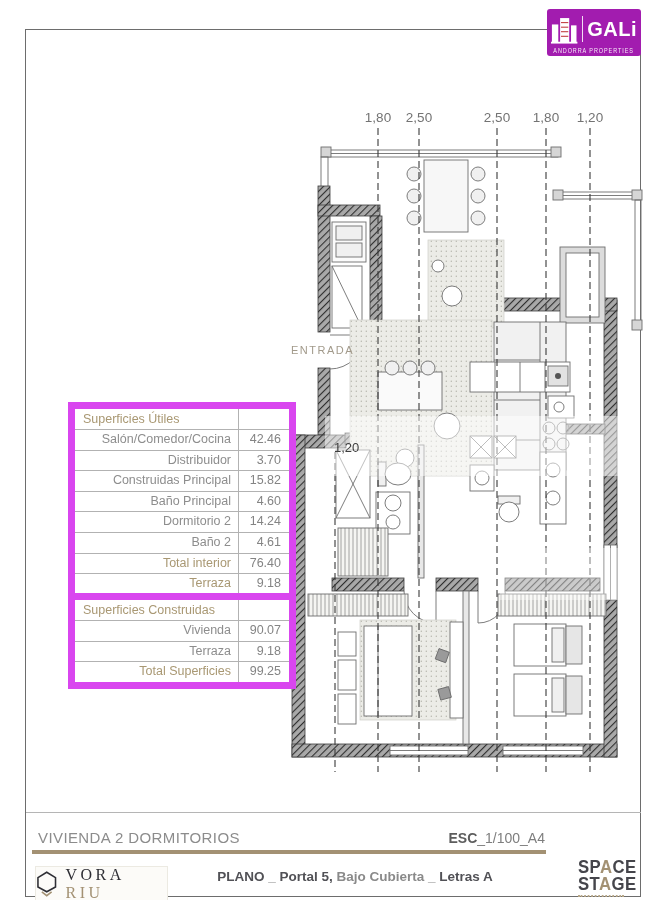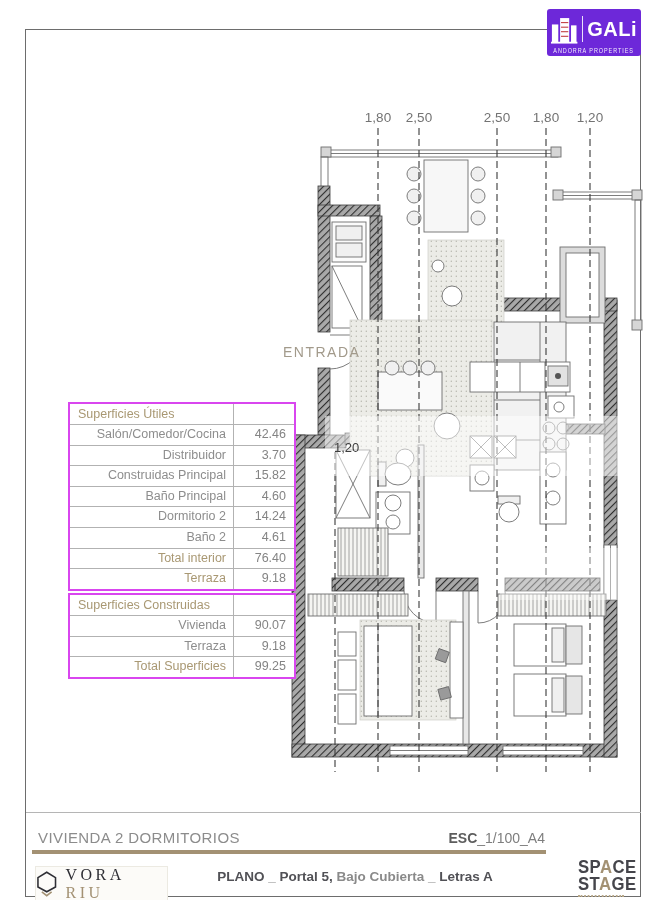--- a/index.html
+++ b/index.html
@@ -2,35 +2,35 @@
 <html><head>
 <meta charset="utf-8">
 <style>
   html,body{margin:0;padding:0;background:#ffffff;}
   .sheet{position:relative;width:653px;height:900px;background:#fff;overflow:hidden;
          font-family:"Liberation Sans",sans-serif;}
   
   .frame{position:absolute;left:25px;top:29px;width:616px;height:868px;
          border:1.5px solid #6d6d6d;box-sizing:border-box;}
   
-  .gali{position:absolute;left:547px;top:9px;width:94px;height:47px;background:#6d28d9;
+  .gali{position:absolute;left:547px;top:9px;width:94px;height:47px;background:#a21caf;
         border-radius:3px;display:flex;align-items:center;padding:0 4px;box-sizing:border-box;}
   .gali .bwrap{display:flex;flex-direction:column;align-items:center;width:100%;}
   .gali .brow{display:flex;align-items:center;width:100%;justify-content:center;}
   .gali .divider{width:1px;height:26px;background:rgba(255,255,255,.85);margin:0 4px;}
   .gali .brand{color:#fff;font-weight:bold;font-size:20px;letter-spacing:.5px;line-height:26px;}
   .gali .sub{color:rgba(255,255,255,.9);font-size:7px;letter-spacing:1.2px;transform:scaleX(.78);
              transform-origin:center;white-space:nowrap;margin-top:1px;}
   
   .dim{position:absolute;top:110px;transform:translateX(-50%);font-size:13.5px;color:#737373;}
   .d0{left:378px}.d1{left:419px}.d2{left:497px}.d3{left:546px}.d4{left:590px}
   .dim-inner{position:absolute;left:334px;top:440px;font-size:13px;color:#3e3e3e;}
-  .entrada{position:absolute;left:283px;top:344px;font-size:14px;letter-spacing:1.5px;color:#a29a8b;}
-  
-  .stable{position:absolute;left:68px;width:228px;border:2px solid #d946ef;box-sizing:border-box;
+  .entrada{position:absolute;left:291px;top:344px;font-size:11px;letter-spacing:1.5px;color:#a29a8b;}
+  
+  .stable{position:absolute;left:68px;width:228px;border:7px solid #d946ef;box-sizing:border-box;
           font-size:12.5px;color:#8d8d8d;background:#fff;}
   .t1{top:402px}.t2{top:593px}
   .thead{display:flex;height:20px;line-height:20px;}
   .trow{display:flex;height:19.6px;line-height:19.6px;border-top:1px solid #b2b2b2;}
   .cell{box-sizing:border-box;}
   .cell.label{width:164px;border-right:1px solid #b2b2b2;text-align:right;padding-right:7px;
               overflow:hidden;white-space:nowrap;}
   .thead .cell.label{text-align:left;padding-left:8px;color:#a99873;}
   .cell.value{flex:1;text-align:right;padding-right:8px;color:#848484;}
   .trow.accent .cell.label{color:#a99873;}

